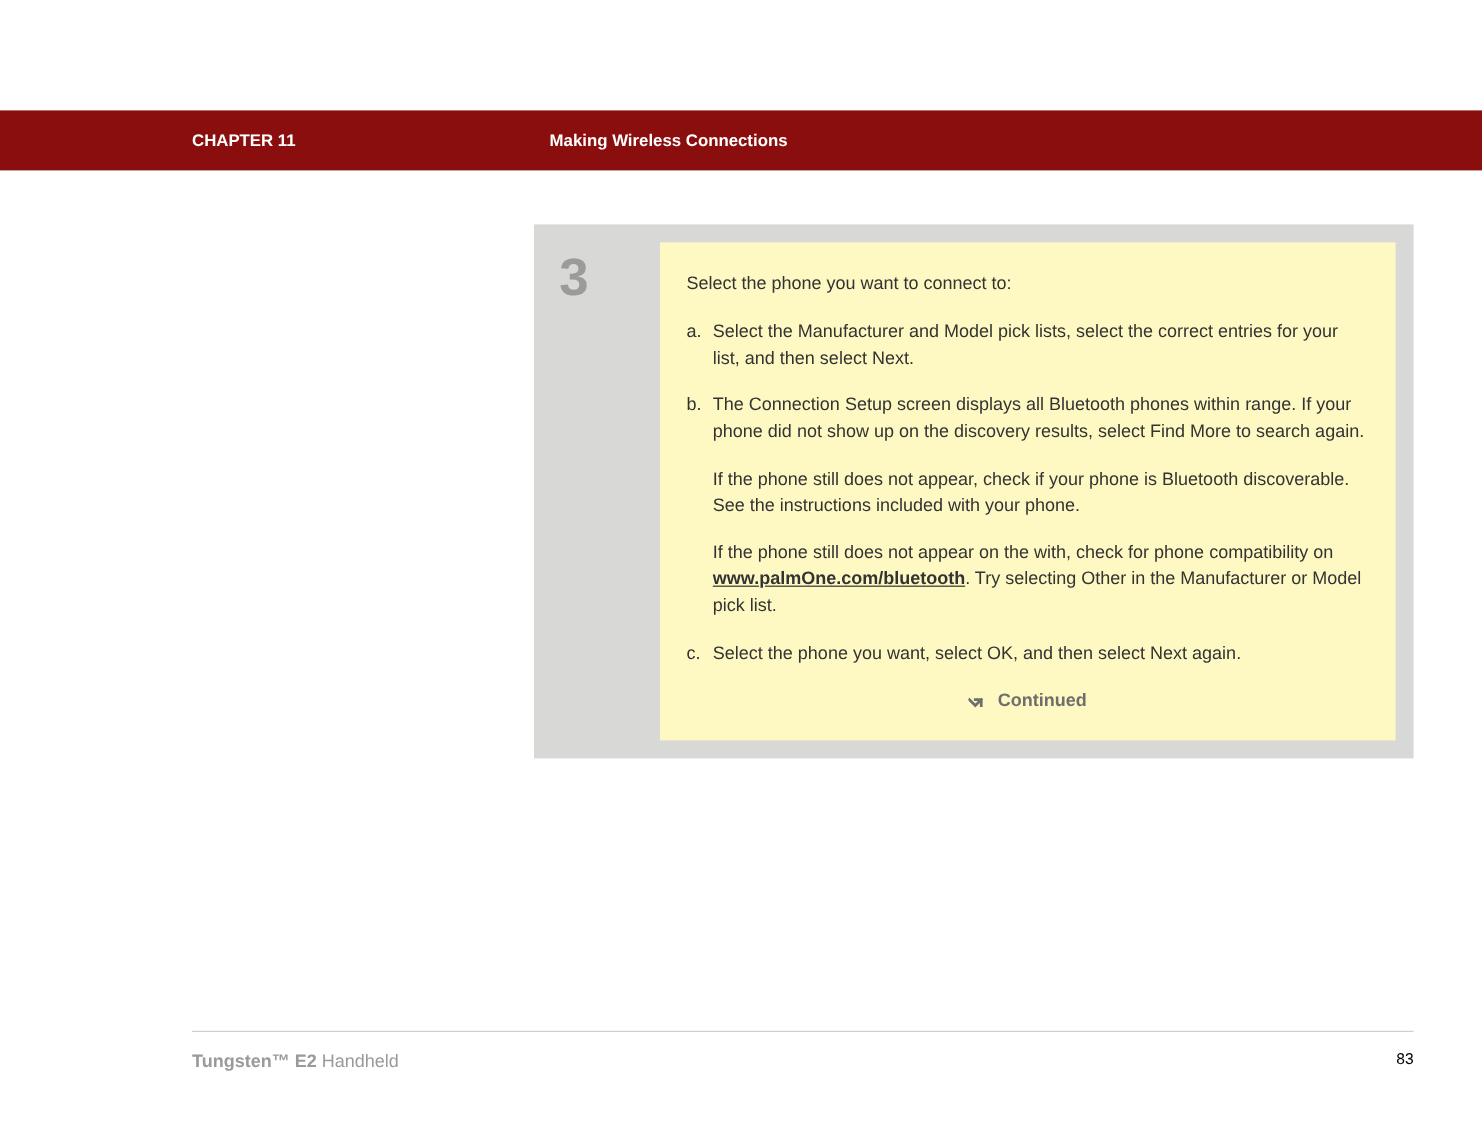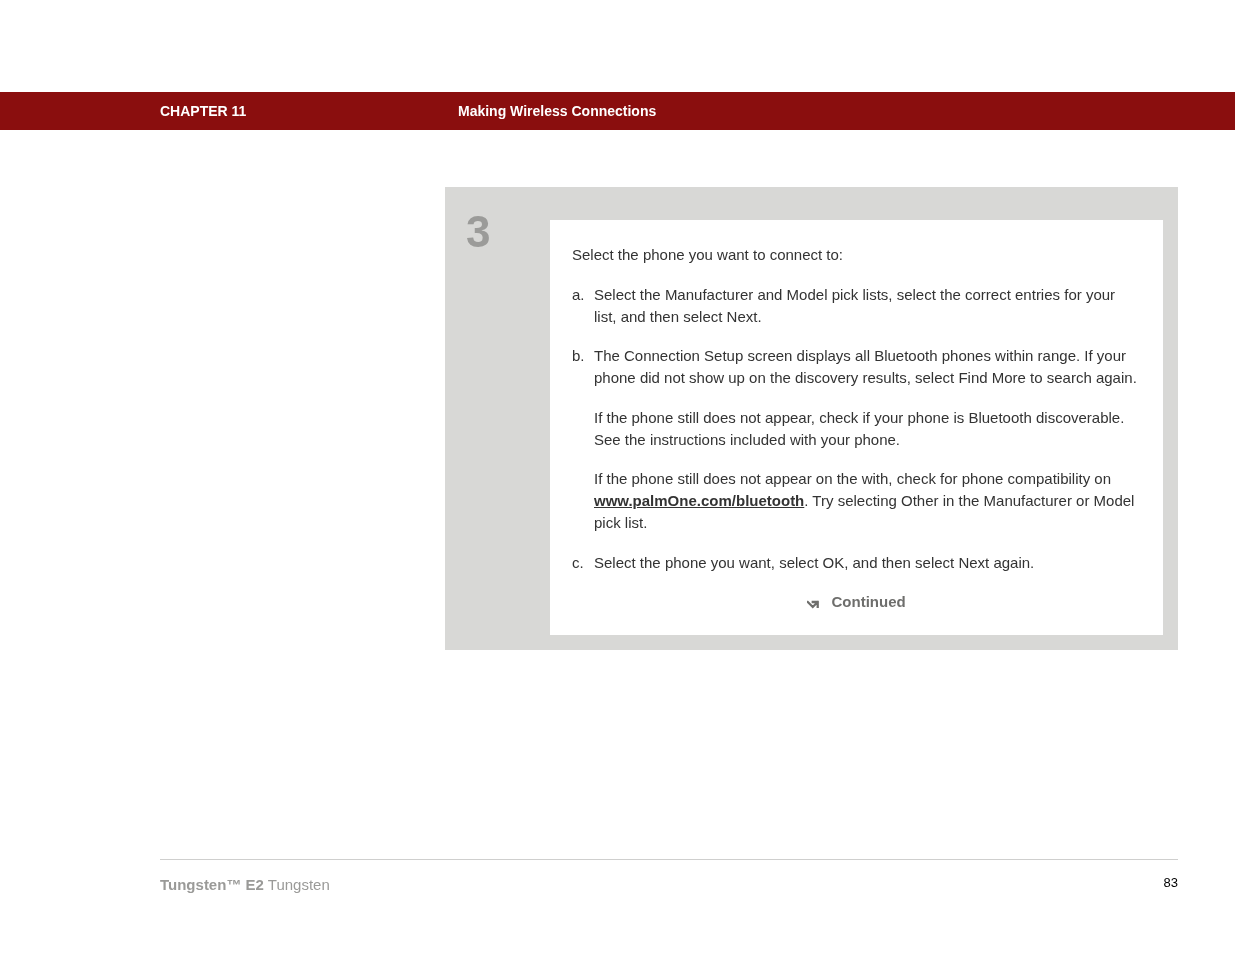--- a/index.html
+++ b/index.html
@@ -11,21 +11,21 @@
     position: relative;
     color: #333;
     font-size: 15px;
     line-height: 1.45;
   }
   .header-bar {
     position: absolute;
     top: 92px;
     left: 0;
     right: 0;
-    height: 38px;
+    height: 50px;
     background: #8a0e0e;
     color: #fff;
     font-weight: bold;
     font-size: 14px;
   }
   .header-inner {
     position: relative;
     width: 1018px;
     margin-left: 160px;
     height: 100%;
@@ -58,23 +58,22 @@
     flex: 0 0 90px;
     padding: 8px 0 0 6px;
     font-size: 44px;
     font-weight: bold;
     color: #9b9b99;
     font-family: Arial, Helvetica, sans-serif;
     line-height: 1;
   }
   .step-body {
     flex: 1;
-    background: #ffffff;
+    background: #fef9c3;
     padding: 24px 22px 20px 22px;
-    margin-top: 18px;
   }
   .intro-line {
     margin-bottom: 18px;
   }
   .ol {
     list-style: none;
     padding-left: 0;
   }
   .ol li {
     display: flex;
@@ -193,16 +192,16 @@
         </span>
         <span>Continued</span>
       </p>
 
     </div>
   </div>
 </div>
 
 <div class="footer">
   <span class="product">
-    <span>Tungsten™ E2</span><span class="light"> Tungsten</span>
+    <span>Tungsten™ E2</span><span class="light"> Handheld</span>
   </span>
   <span class="page">83</span>
 </div>
 
 </body></html>

